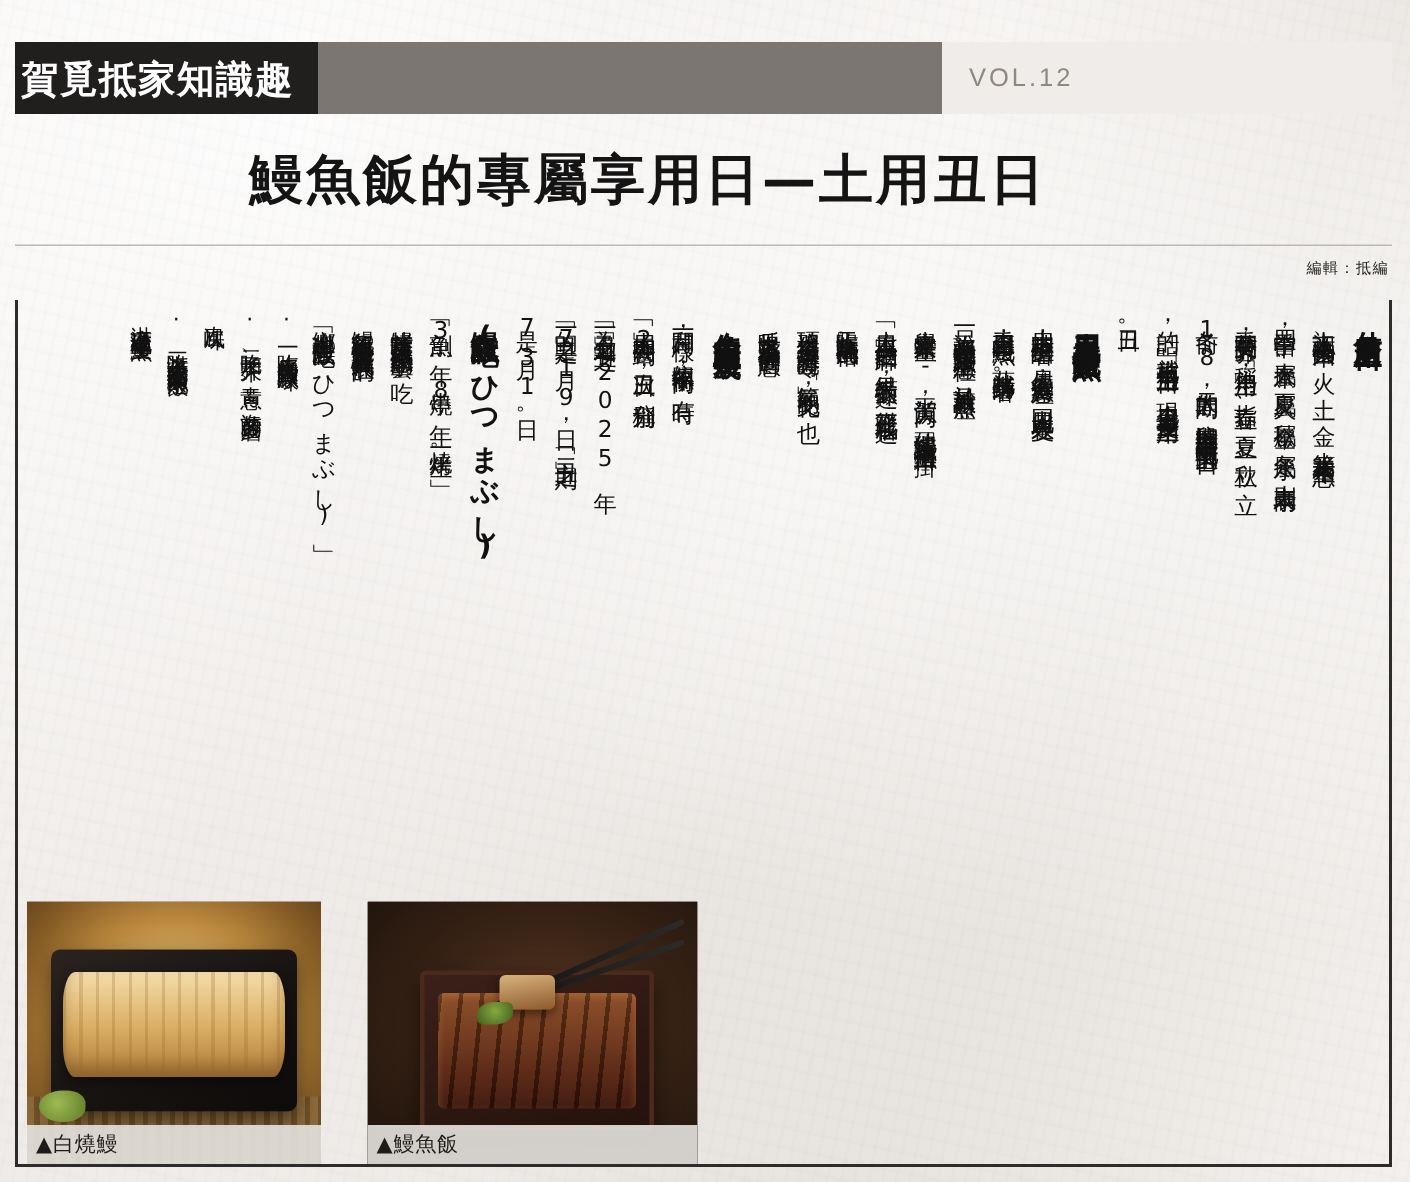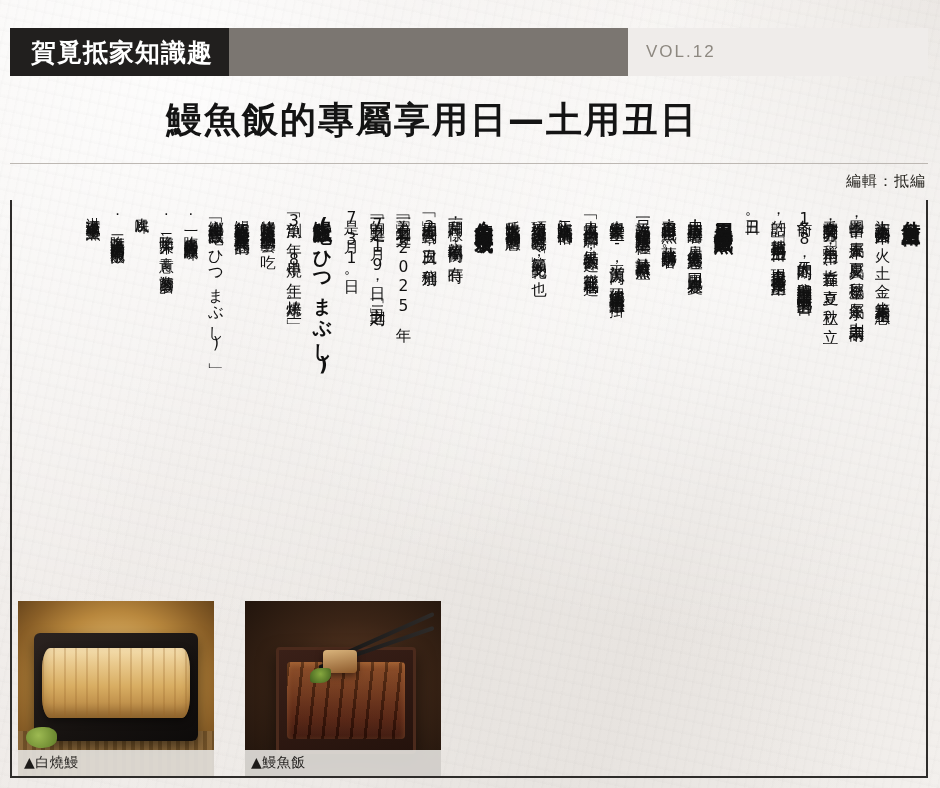--- a/index.html
+++ b/index.html
@@ -48,21 +48,21 @@
     width: 918px;
     height: 48px;
     display: flex;
     align-items: stretch;
   }
   .brand-box {
     background: #211f1e;
     color: #ffffff;
     display: flex;
     align-items: center;
-    padding: 0 16px 0 21px;
+    padding: 0 16px 0 4px;
     font-size: 25px;
     font-weight: bold;
     letter-spacing: 1px;
     white-space: nowrap;
     font-family: "DejaVu Sans", "Liberation Sans", sans-serif;
   }
   .brand-fill {
     flex: 1;
     background: #7b7671;
   }
@@ -99,21 +99,21 @@
     top: 163px;
     width: 918px;
     height: 1px;
     background: #bdb8b3;
   }
 
   .editor-line {
     position: absolute;
     right: 14px;
     top: 172px;
-    font-size: 15px;
+    font-size: 10px;
     color: #26241f;
     letter-spacing: 1px;
     font-family: "DejaVu Sans", "Liberation Sans", sans-serif;
   }
 
   
   .article-frame {
     position: absolute;
     left: 10px;
     top: 200px;
@@ -165,21 +165,21 @@
   }
 
   
   .photo {
     position: absolute;
     width: 196px;
     height: 175px;
     overflow: hidden;
   }
   .photo-1 { left: 18px; top: 601px; }
-  .photo-2 { left: 245px; top: 601px; }
+  .photo-2 { left: 245px; top: 601px; padding-left: 24px; }
 
   .photo-img { position: absolute; inset: 0; }
 
   
   .img-shirayaki {
     background:
       radial-gradient(ellipse at 50% 46%, #e8c98f 0%, #d9ae63 28%, #b8873d 52%, #8a5f27 75%, #5d3d18 100%),
       linear-gradient(160deg, #3b2a1b 0%, #2a1c11 100%);
   }
   .shira-plate {

